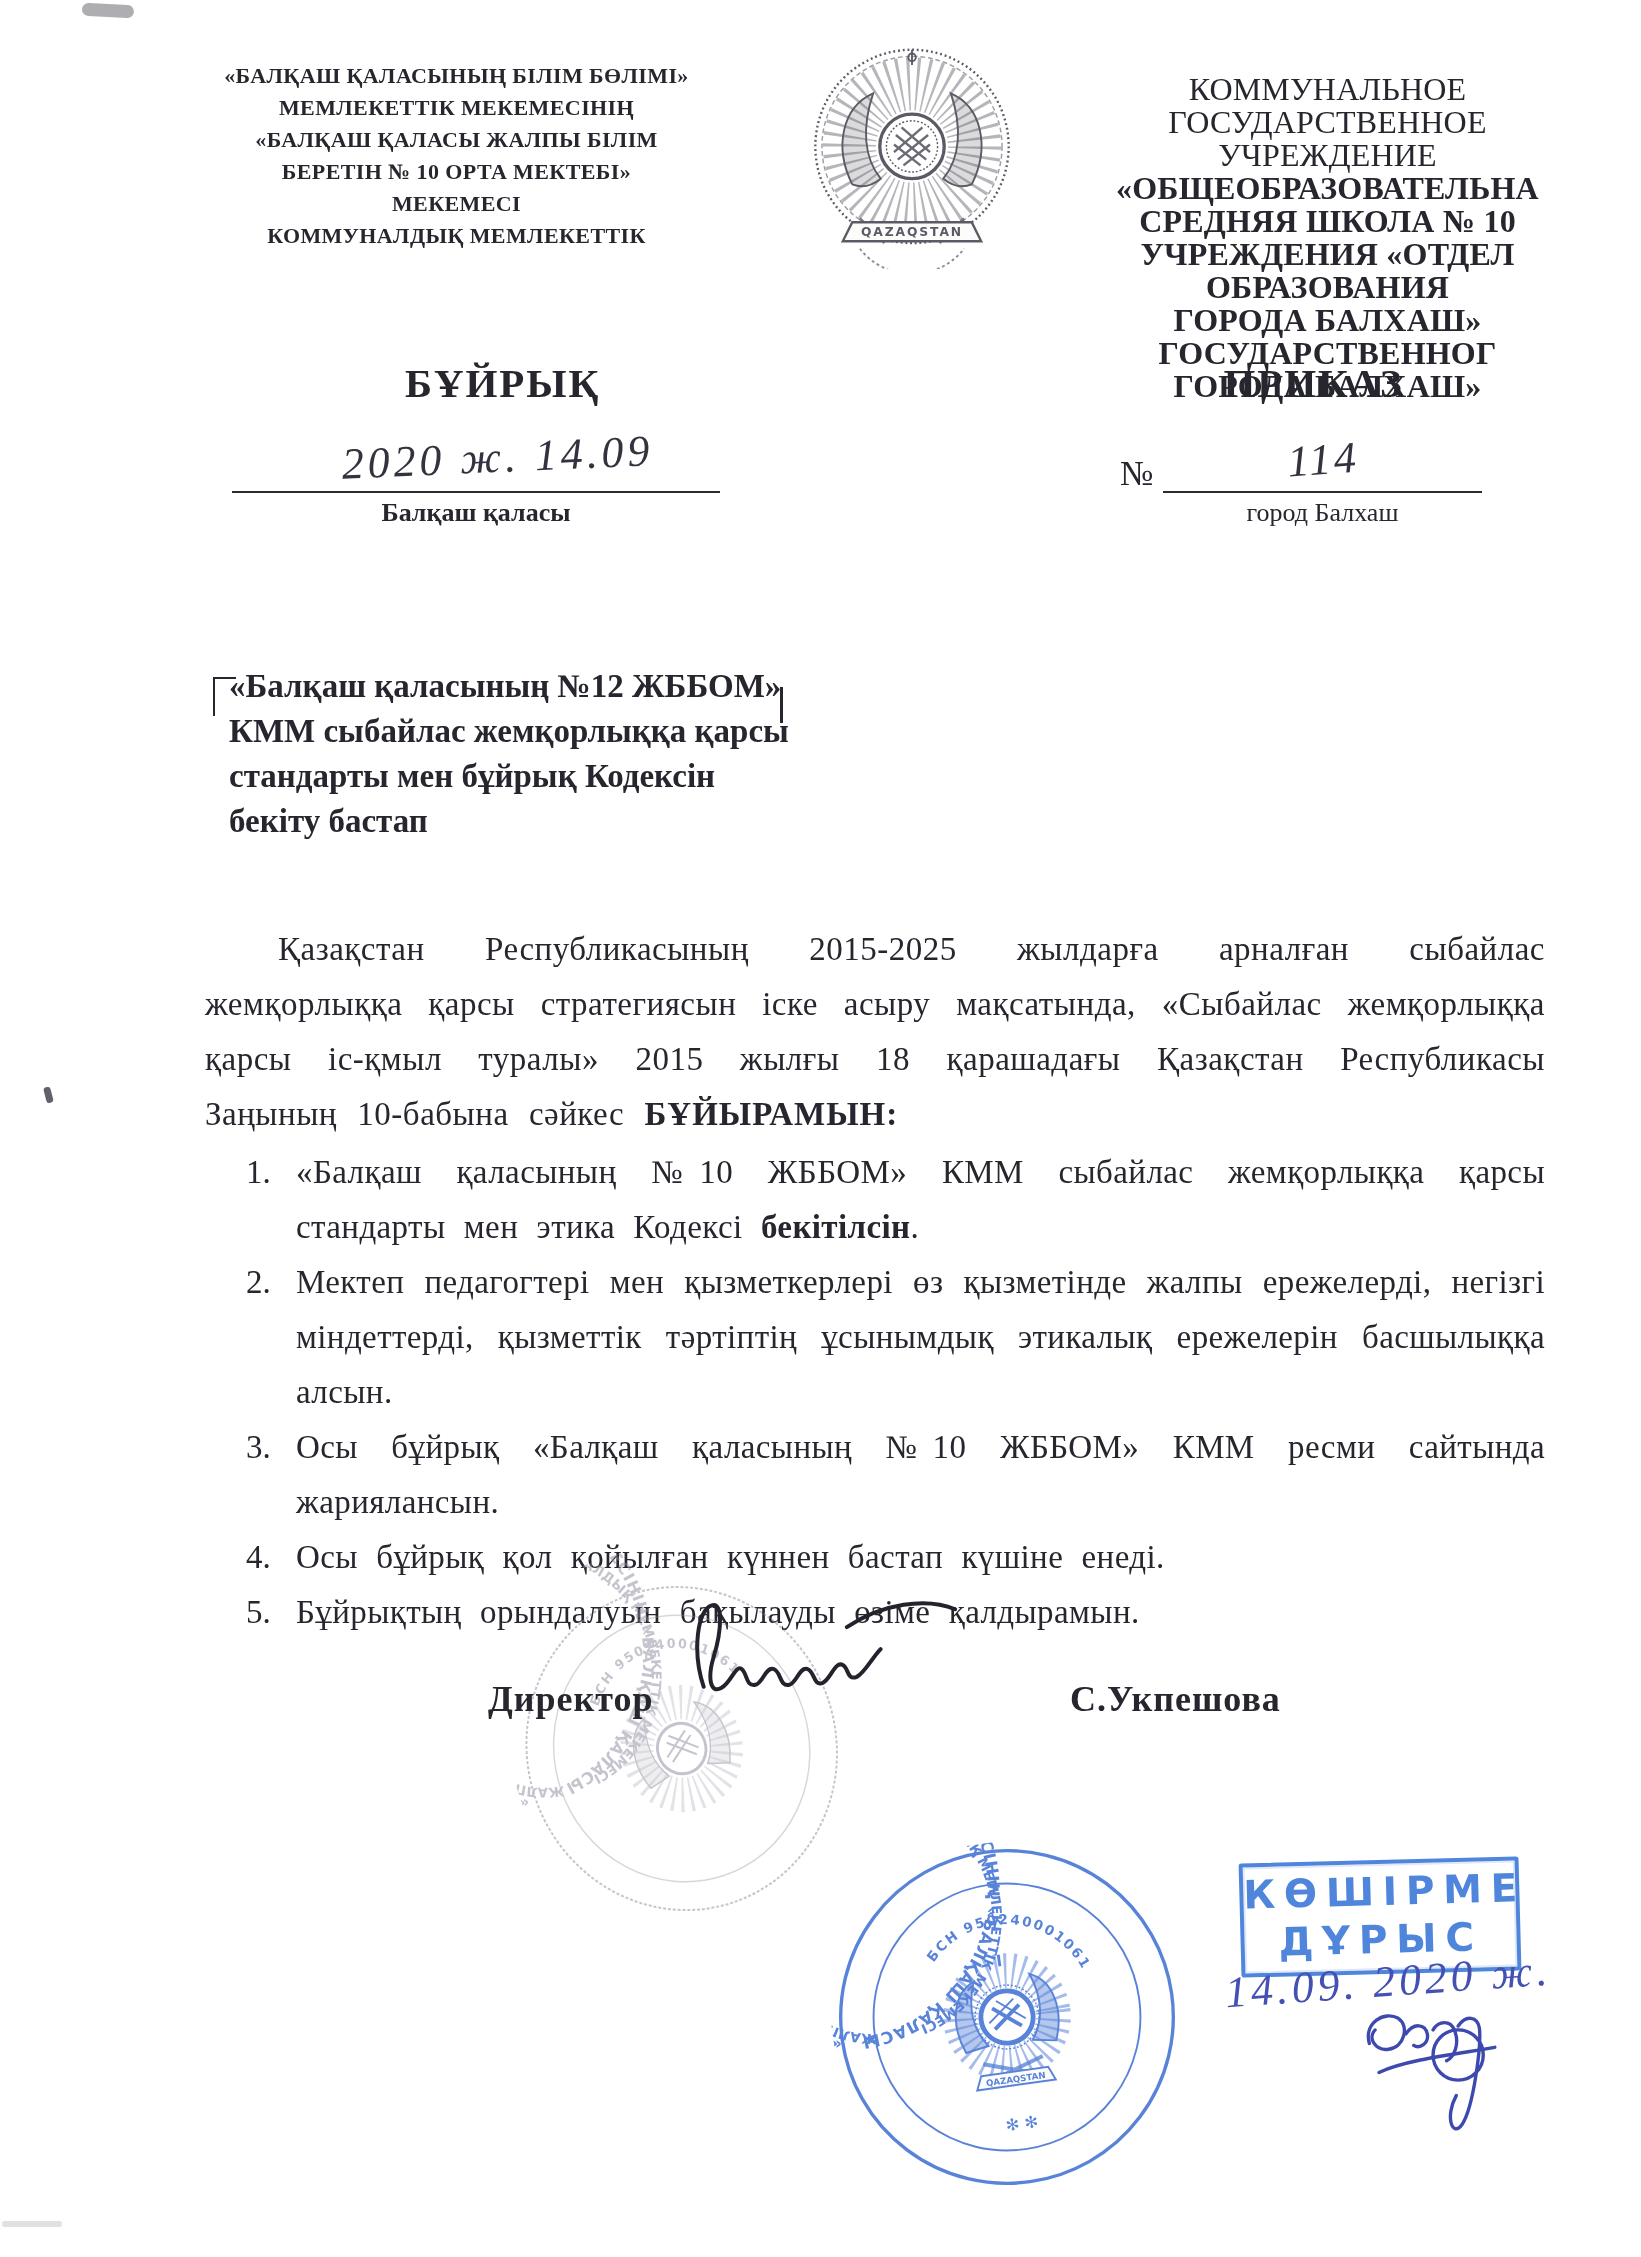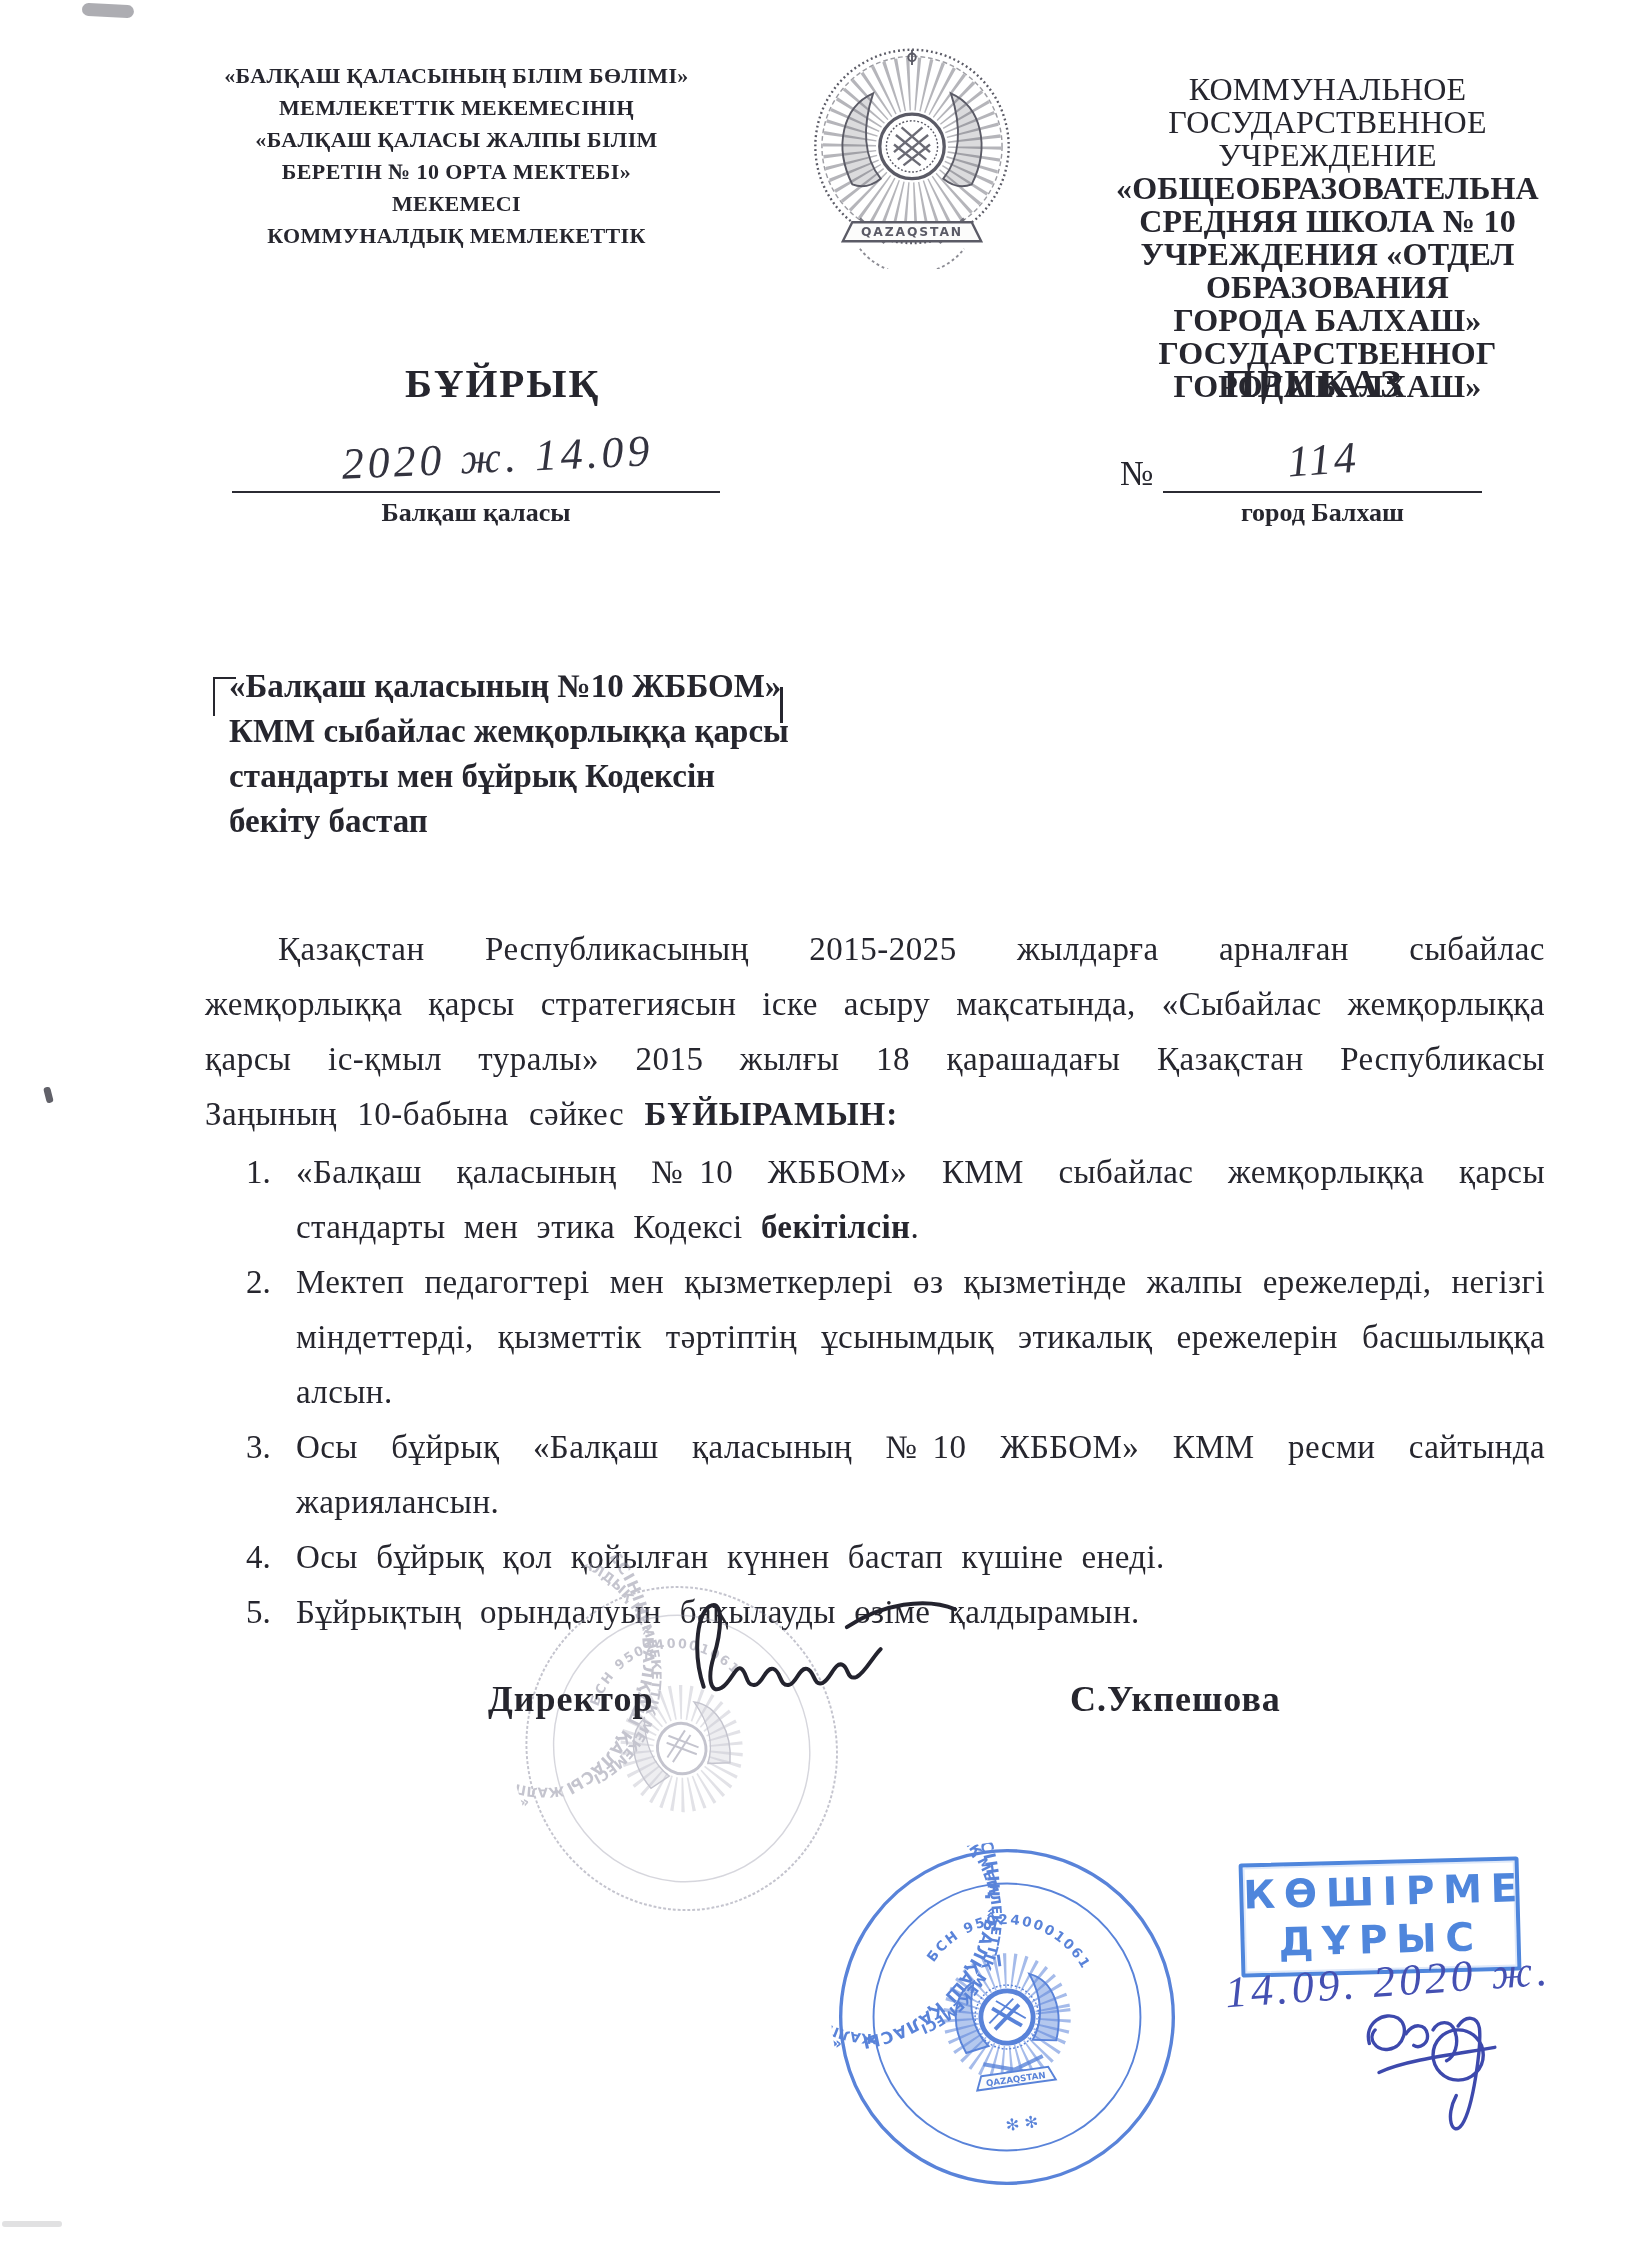--- a/index.html
+++ b/index.html
@@ -23,21 +23,21 @@
   .date-hand{position:absolute;left:266px;top:432px;width:463px;text-align:center;
     font-size:44px;letter-spacing:3.9px;transform:rotate(-2.5deg);}
   .date-line{position:absolute;left:232px;top:491px;width:488px;border-top:2.9px solid #2b2b33;}
   .place-kk{position:absolute;left:232px;top:498px;width:488px;text-align:center;
     font-weight:bold;font-size:26px;}
   .num-sign{position:absolute;left:1120px;top:454px;font-size:35px;}
   .num-hand{position:absolute;left:1188px;top:434px;width:270px;text-align:center;
     font-size:44px;letter-spacing:2.9px;transform:rotate(-4deg);}
   .num-line{position:absolute;left:1163px;top:491px;width:319px;border-top:2.9px solid #2b2b33;}
   .place-ru{position:absolute;left:1163px;top:498px;width:319px;text-align:center;
-    font-weight:bold;font-size:26px;}
+    font-weight:normal;font-size:26px;}
   
   .subject{position:absolute;left:229px;top:664px;width:618px;font-weight:bold;
     font-size:33px;line-height:45px;}
   .corner-left{position:absolute;left:213px;top:677px;width:21px;height:37px;
     border-top:2.9px solid #26262e;border-left:2.9px solid #26262e;}
   .corner-right{position:absolute;left:780px;top:687px;width:2.9px;height:36px;background:#26262e;}
   
   .intro{position:absolute;left:205px;top:922px;width:1340px;font-size:33px;
     line-height:55px;text-align:justify;text-indent:73px;letter-spacing:0.5px;word-spacing:11.6px;}
   .intro b{letter-spacing:1px;}
@@ -132,21 +132,21 @@
   <div class="place-kk">Балқаш қаласы</div>
 
   <div class="num-sign">№</div>
   <div class="num-hand hand">114</div>
   <div class="num-line"></div>
   <div class="place-ru">город Балхаш</div>
 
   <div class="corner-left"></div>
   <div class="corner-right"></div>
   <div class="subject">
-    <div>«Балқаш қаласының №10 ЖББОМ»</div>
+    <div>«Балқаш қаласының №12 ЖББОМ»</div>
     <div>КММ сыбайлас жемқорлыққа қарсы</div>
     <div>стандарты мен бұйрық Кодексін</div>
     <div>бекіту бастап</div>
   </div>
 
   <div class="intro"><span>Қазақстан Республикасының 2015-2025 жылдарға арналған сыбайлас жемқорлыққа қарсы стратегиясын іске асыру мақсатында, «Сыбайлас жемқорлыққа қарсы іс-қмыл туралы» 2015 жылғы 18 қарашадағы Қазақстан Республикасы Заңының 10-бабына сәйкес </span><b>БҰЙЫРАМЫН:</b></div>
 
   <div class="olist">
     <div class="li">
       <span class="n">1.</span>

